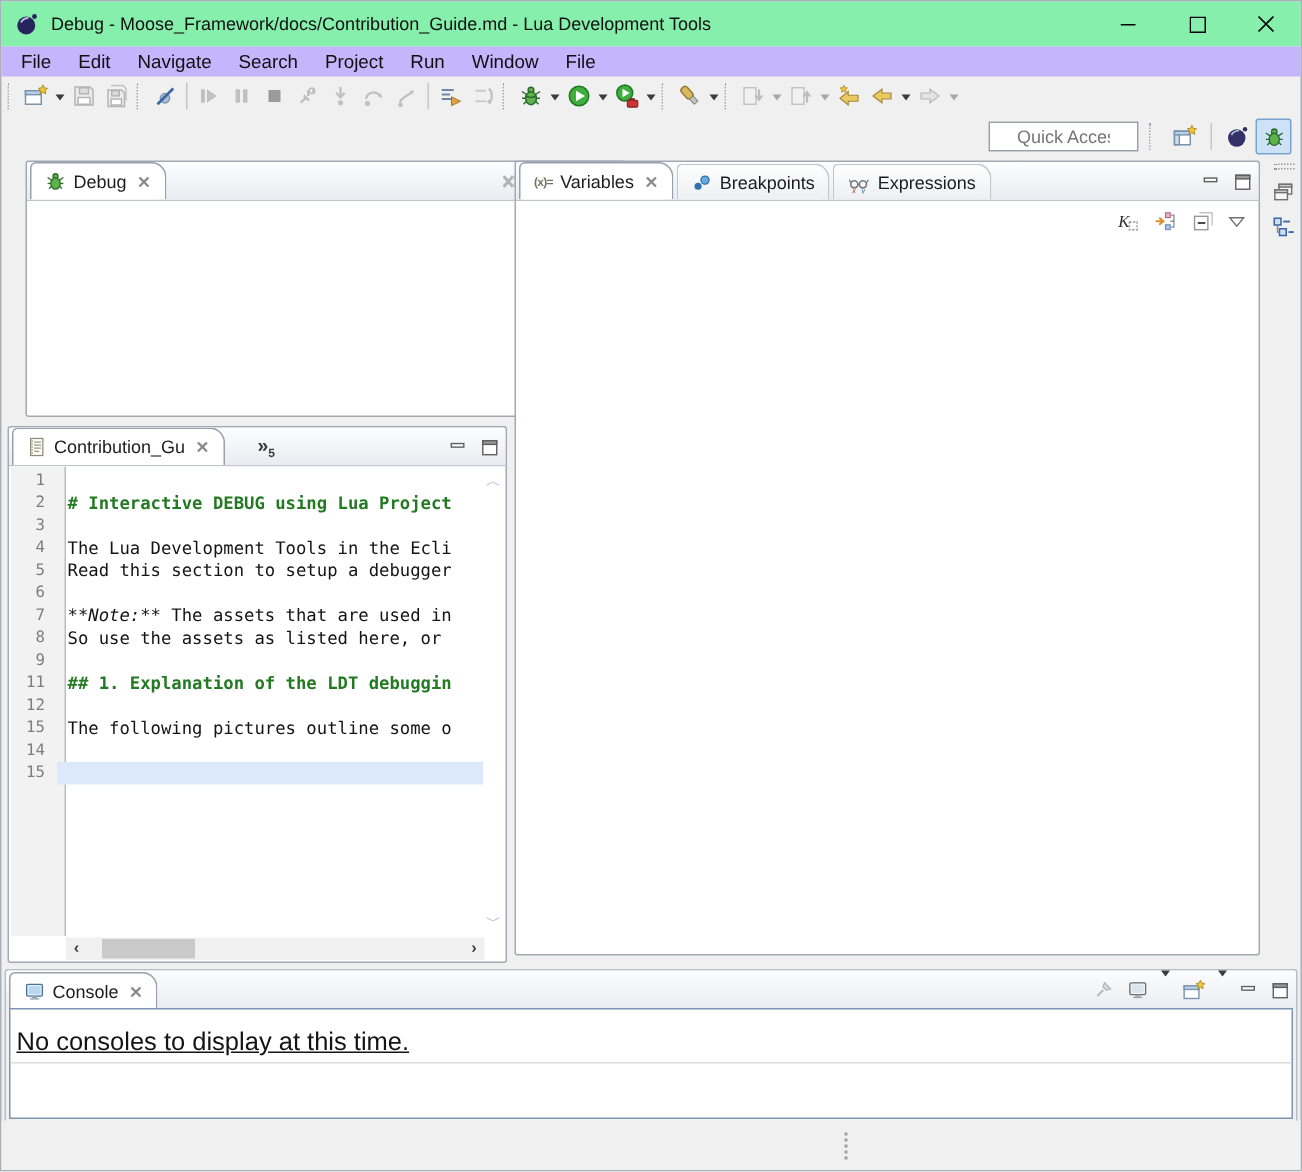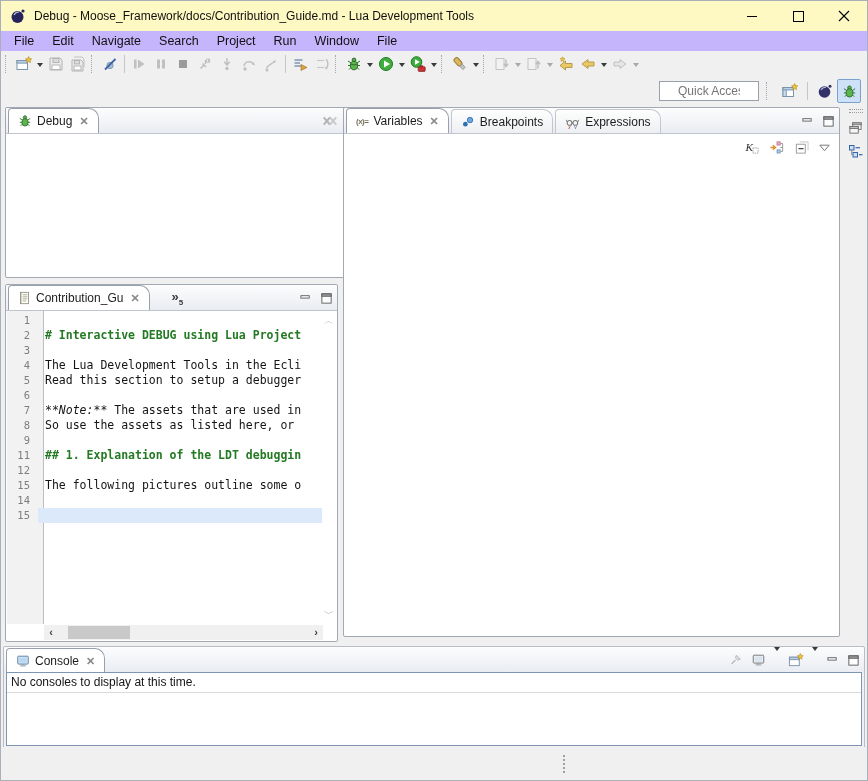--- a/index.html
+++ b/index.html
@@ -1,21 +1,21 @@
 <!DOCTYPE html>
 <html><head>
 <meta charset="utf-8">
 <style>
   * { margin:0; padding:0; box-sizing:border-box; }
   html,body { width:868px; height:781px; }
   body { font-family:"Liberation Sans", sans-serif; background:#f0f0f0; color:#1c1c1c; overflow:hidden; }
   .window { position:relative; width:868px; height:781px; background:#f0f0f0; border:1px solid #a9b0ba; }
 
   
-  .titlebar { position:absolute; left:0; top:0; width:100%; height:30px; background:#fef9c3; display:flex; align-items:center;text-align:right; }
+  .titlebar { position:absolute; left:0; top:0; width:100%; height:30px; background:#86efac; display:flex; align-items:center;text-align:right; }
   .titlebar .app-icon { margin:0 8px 0 9px; width:16px; height:16px; }
   .title-text { font-size:12px; color:#101010; }
   .win-controls { position:absolute; right:0; top:0; height:30px; display:flex; }
   .win-btn { width:46px; height:30px; display:flex; align-items:center; justify-content:center; }
 
   
   .menubar { position:absolute; left:0; top:30px; width:100%; height:20px; background:#c4b5fd; display:flex; align-items:center; padding-left:4px; }
   .menu-item { font-size:12.5px; padding:2px 9px; color:#101010; }
 
   
@@ -35,21 +35,21 @@
   
   .panel { position:absolute; background:#fff; border:1px solid #a3a9b3; border-radius:2px; }
   .tabrow { position:absolute; left:0; top:0; width:100%; height:26px; background:linear-gradient(#fdfdfe,#e9ecf1); border-bottom:1px solid #c0c5cd; display:flex; align-items:flex-end; border-radius:2px 2px 0 0; }
   .tab { display:flex; align-items:center; gap:5px; height:24px; padding:0 9px; font-size:12px; margin-left:2px; border-radius:4px 10px 0 0; position:relative; }
   .tab.active { background:#fff; border:1px solid #98a0ad; border-bottom:none; height:25px; }
   .tab.inactive { background:linear-gradient(#fefefe,#edeff2); border:1px solid #c2c7cf; border-bottom:none; }
   .tab-close { font-size:11px; color:#8a8a8a; font-weight:bold; margin-left:2px; }
   .tabrow-icons { position:absolute; right:4px; top:0; height:26px; display:flex; align-items:center; gap:8px; }
   .content { position:absolute; left:1px; right:1px; top:26px; bottom:1px; background:#fff; }
 
-  .panel-debug   { left:4px;  top:106px; width:400px; height:171px;text-decoration:underline; }
+  .panel-debug   { left:16px;  top:106px; width:400px; height:171px;text-decoration:underline; }
   .panel-editor  { left:4px;  top:283px; width:333px; height:358px; }
   .panel-vars    { left:342px; top:106px; width:497px; height:530px; }
   .panel-console { left:2px;  top:645px; width:862px; height:103px; background:#f0f0f0; border-color:#b8bdc6;}
 
   
   .editor-body { position:absolute; left:1px; right:1px; top:26px; bottom:17px; background:#fff; overflow:hidden; }
   .gutter-bg { position:absolute; left:0; top:0; bottom:0; width:37px; background:#f2f2f2; border-right:1px solid #bdbdbd; }
   .ed-lines { position:absolute; left:0; top:2px; right:14px; }
   .ed-line { display:flex; height:15px; font-family:"DejaVu Sans Mono", monospace; font-size:11.5px; line-height:15px; white-space:pre; }
   .ln { width:31px; text-align:right; padding-right:8px; color:#7e7e7e; font-size:10.5px; flex:none; }
@@ -63,21 +63,21 @@
   .hscroll { position:absolute; left:38px; right:14px; bottom:1px; height:15px; background:#f0f0f0; display:flex; align-items:center; }
   .hs-arrow { width:14px; text-align:center; font-size:11px; color:#404040; font-weight:bold; line-height:15px; }
   .hs-track { flex:1; position:relative; height:15px; }
   .hs-thumb { position:absolute; left:10px; top:1px; width:62px; height:13px; background:#c9c9c9; }
 
   
   .vars-toolbar { position:absolute; right:8px; top:32px; display:flex; align-items:center; gap:9px; }
 
   
   .console-content { position:absolute; left:2px; right:2px; top:25px; bottom:2px; background:#fff; border:1px solid #7e95b5; }
-  .console-msg { font-size:12px; color:#141414; padding:2px 4px 3px 4px; border-bottom:1px solid #dadada; }
+  .console-msg { font-size:17px; color:#141414; padding:12px 4px 3px 4px; border-bottom:1px solid #dadada;text-decoration:underline; }
 
   
   .side-strip { position:absolute; left:843px; top:106px; width:23px; height:530px; }
   .strip-handle { margin:2px auto 4px auto; width:14px; height:4px; border-top:1px dotted #9a9a9a; border-bottom:1px dotted #9a9a9a; }
   .strip-btn { width:22px; height:22px; display:flex; align-items:center; justify-content:center; margin:2px auto; }
 
   
   .statusbar { position:absolute; left:0; bottom:0; width:100%; height:33px; background:#f0f0f0; }
   .status-handle { position:absolute; left:562px; top:8px; width:2px; height:18px; border-left:2px dotted #a0a0a0; }
 

